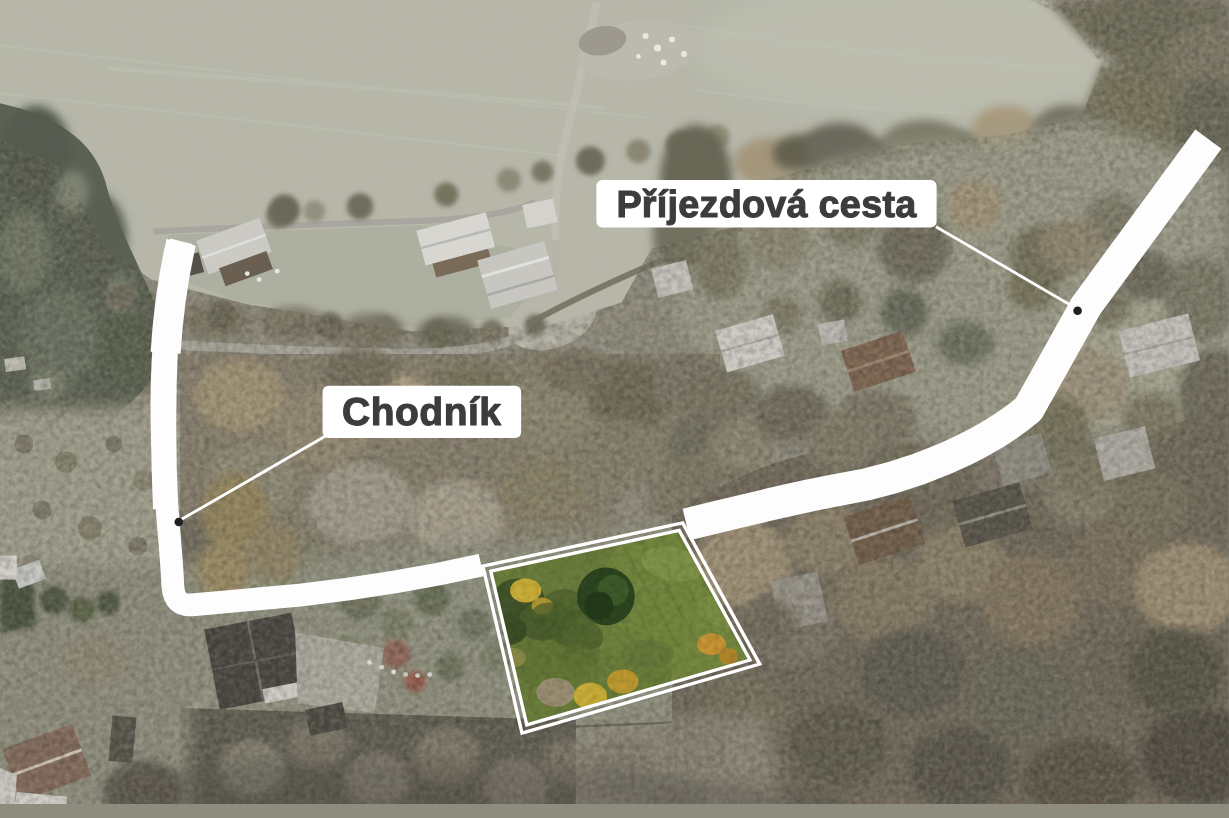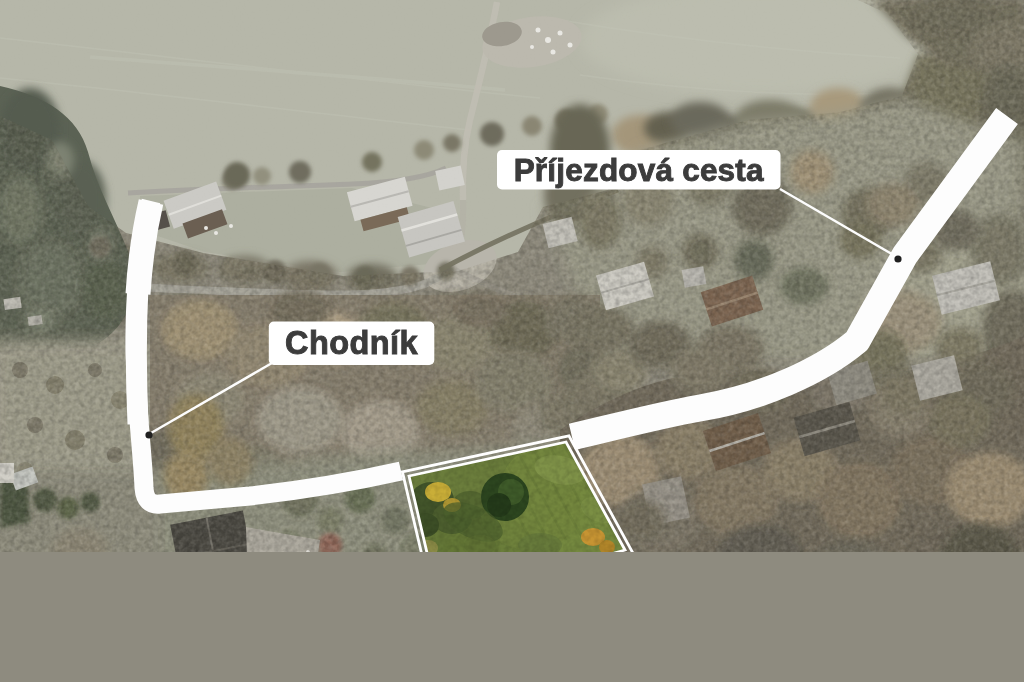--- a/index.html
+++ b/index.html
@@ -1,16 +1,16 @@
 <!DOCTYPE html>
 <html><head>
 <meta charset="utf-8">
 <style>
   html,body{margin:0;padding:0;background:#8e8b7f;}
-  #stage{width:1024px;height:552px;overflow:hidden;position:relative;font-family:"Liberation Sans",sans-serif;}
+  #stage{width:1024px;height:670px;overflow:hidden;position:relative;font-family:"Liberation Sans",sans-serif;}
   svg{display:block}
 </style>
 </head>
 <body>
 <div id="stage">
 <svg width="1024" height="682" viewBox="0 0 1024 682">
 <defs>
   <filter id="b2" x="-30%" y="-30%" width="160%" height="160%">
           <feGaussianBlur stdDeviation="2"></feGaussianBlur>
         </filter>

